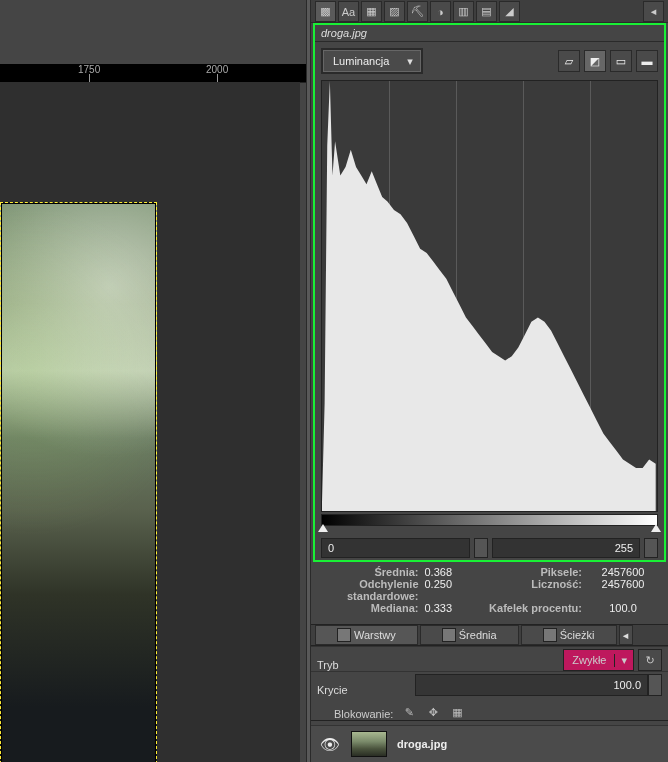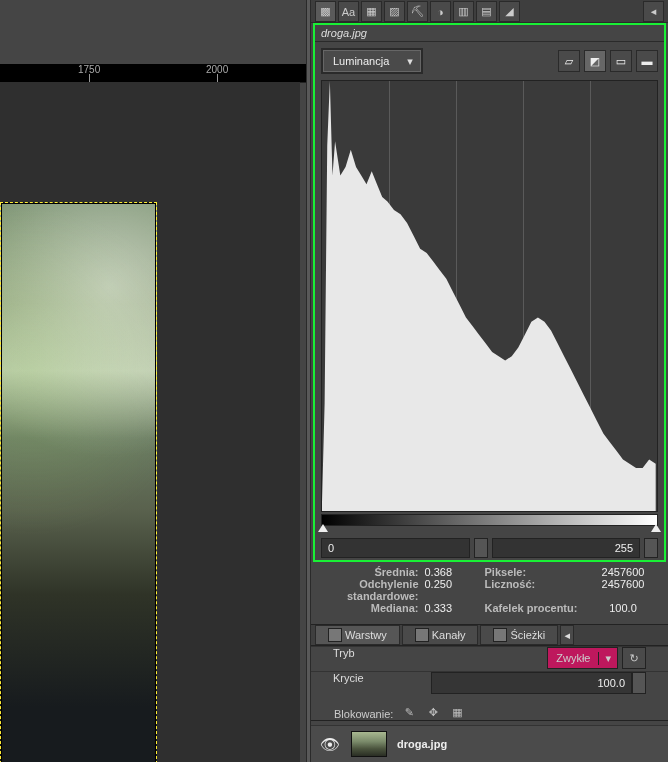--- a/index.html
+++ b/index.html
@@ -45,29 +45,29 @@
   .slider{position:relative;height:10px;margin:0 6px}
   .slider .tri{position:absolute;top:-2px;width:0;height:0;border-left:5px solid transparent;border-right:5px solid transparent;border-bottom:8px solid #eee}
   .rangerow{display:flex;margin:2px 6px 2px 6px;gap:4px}
   .numbox{flex:1;background:#333;border:1px solid #222;height:18px;display:flex;align-items:center;padding:0 6px;color:#eee}
   .spin{width:12px;background:#555;border:1px solid #222}
 
   .stats{padding:4px 10px 6px 10px;font-size:11px}
   .statrow{display:flex}
   .statrow .l{flex:1;text-align:right;color:#bbb;padding-right:6px;font-weight:bold}
   .statrow .v{width:60px;color:#eee}
-  .statrow .l2{flex:1;text-align:left;color:#bbb;padding-right:6px;font-weight:bold}
+  .statrow .l2{flex:1;text-align:right;color:#bbb;padding-right:6px;font-weight:bold}
   .statrow .v2{width:70px;color:#eee;text-align:center}
 
   .midtabs{height:20px;display:flex;align-items:center;gap:0;padding:0 4px;border-top:1px solid #222;border-bottom:1px solid #222;margin-top:4px;background:#3f3f3f}
-  .midtabs .t{display:flex;align-items:center;padding:0 12px;height:18px;border:1px solid #2a2a2a;background:#4a4a4a;color:#ddd;margin-right:2px}
+  .midtabs .t{display:flex;align-items:center;padding:0 21px;height:18px;border:1px solid #2a2a2a;background:#4a4a4a;color:#ddd;margin-right:2px}
   .midtabs .t.active{background:#565656}
   .midtabs .miniico{width:12px;height:12px;margin-right:3px;display:inline-block;background:#777;border:1px solid #222}
 
-  .proprow{display:flex;align-items:flex-start;height:24px;padding:0 22px;border-top:1px solid #333}
+  .proprow{display:flex;align-items:flex-end;height:24px;padding:0 6px;border-top:1px solid #333}
   .proprow .lbl{width:90px;color:#ddd}
   .proprow .sel{margin-left:auto;display:flex;align-items:center;border:1px solid #222;background:#be185d;height:20px}
   .proprow .sel span{padding:0 8px}
   .proprow .sel .arrow{padding:0 6px;border-left:1px solid #222}
   .proprow .refresh{width:22px;height:20px;border:1px solid #222;background:#4a4a4a;margin-left:4px;display:flex;align-items:center;justify-content:center}
   .proprow .valbar{flex:1;background:#353535;border:1px solid #222;height:20px;display:flex;align-items:center;justify-content:flex-end;padding:0 6px;color:#eee;margin-left:8px}
   .lockrow{display:flex;align-items:flex-end;height:24px;padding:0 23px}
   .lockrow .ico{width:16px;height:16px;margin-left:8px;color:#bbb;display:flex;align-items:center;justify-content:center}
 
   .layerlist{border-top:1px solid #222;padding:4px 0}
@@ -169,21 +169,21 @@
     </div>
   </div>
 
   <div class="midtabs">
     <div class="t active">
           <span class="miniico"></span>
           <span>Warstwy</span>
         </div>
     <div class="t">
           <span class="miniico"></span>
-          <span>Kanały</span>
+          <span>Średnia</span>
         </div>
     <div class="t">
           <span class="miniico"></span>
           <span>Ścieżki</span>
         </div>
     <div class="spacer"></div>
     <div class="t" style="width:12px;justify-content:center;padding:0">◂</div>
   </div>
 
   <div class="proprow">

